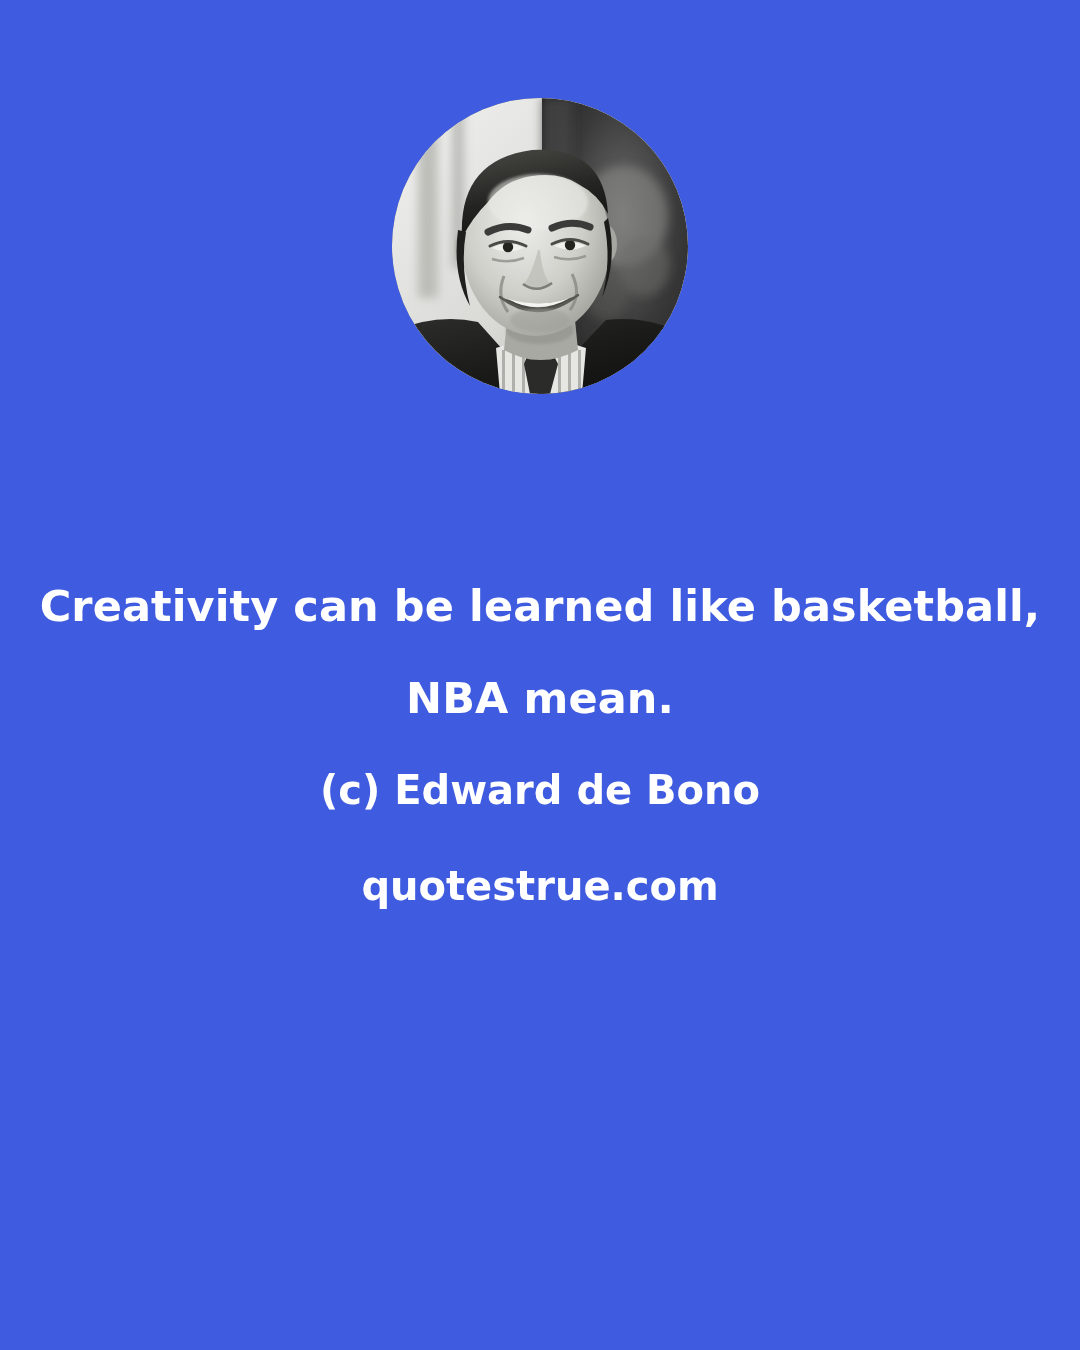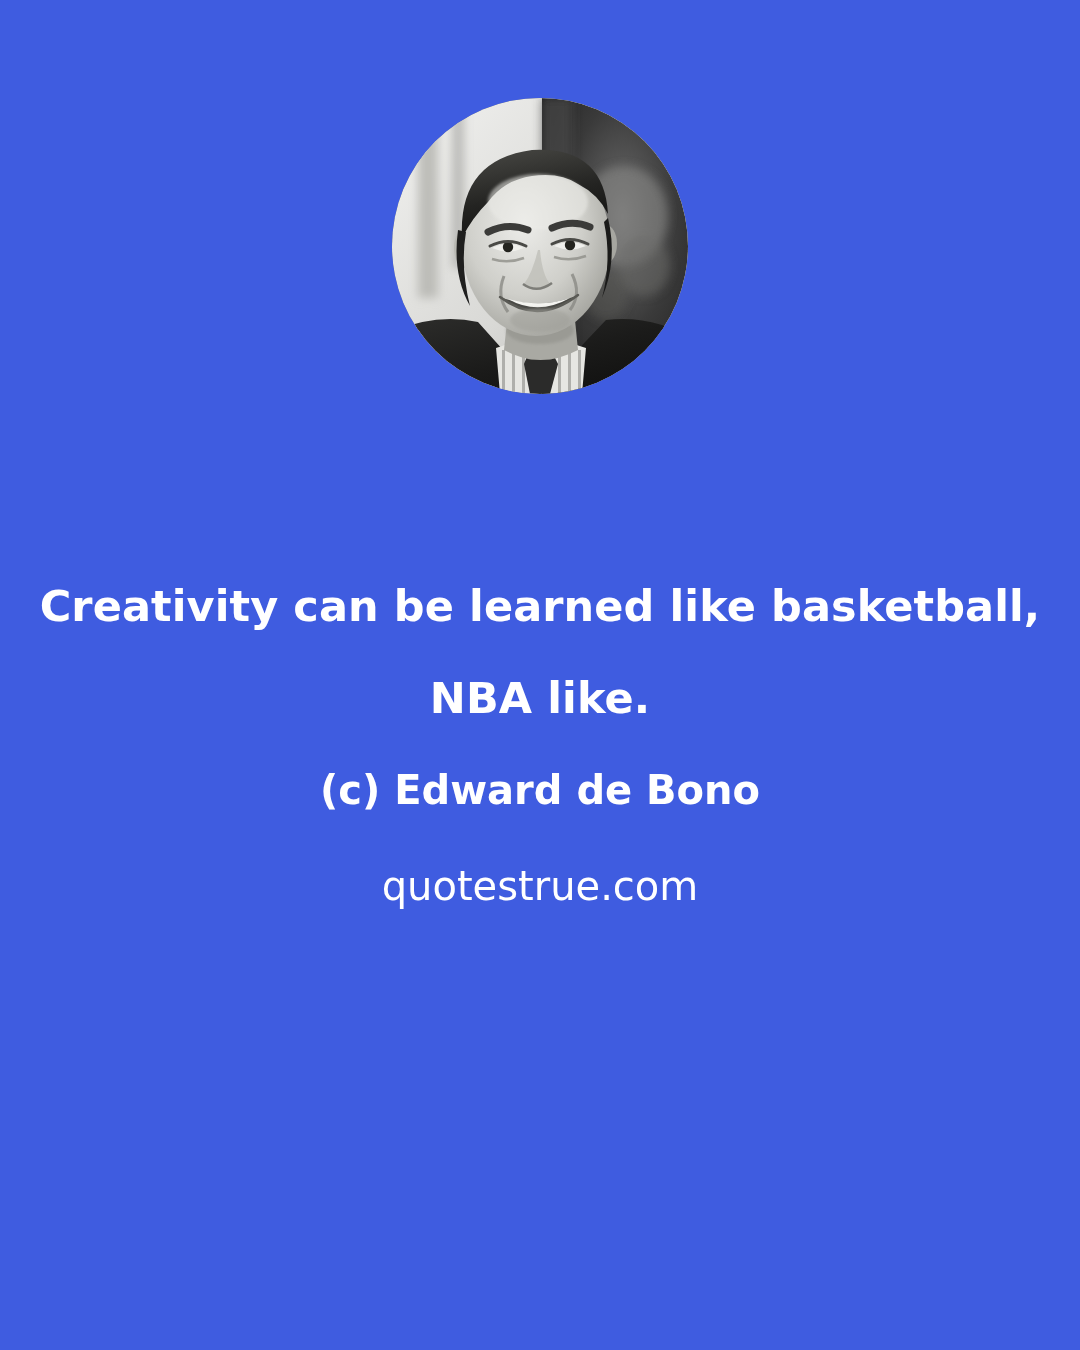--- a/index.html
+++ b/index.html
@@ -72,21 +72,21 @@
     font-size: 40px;
     font-weight: bold;
     line-height: 92px;
     white-space: nowrap;
     text-align: center;
   }
 
   #source-line {
     color: #FFFFFF;
     font-size: 40px;
-    font-weight: normal;
+    font-weight: bold;
     line-height: 100px;
     white-space: nowrap;
   }
 </style>
 </head>
 <body>
 
 <div id="quote-card">
 
   <div id="portrait-wrap">
@@ -207,18 +207,18 @@
           <path d="M 108 199 Q 146 228 186 197" stroke="#5a5a55" stroke-width="2.5" fill="none" stroke-linecap="round"></path>
 
           <ellipse cx="148" cy="222" rx="30" ry="12" fill="#9d9d97" opacity="0.5" filter="url(#tinyBlur)"></ellipse>
         </g>
       </svg>
     </div>
   </div>
 
   <div id="text-block">
     <div class="quote-line">Creativity can be learned like basketball,</div>
-    <div class="quote-line">NBA like.</div>
+    <div class="quote-line">NBA mean.</div>
     <div id="author-line">(c) Edward de Bono</div>
     <div id="source-line">quotestrue.com</div>
   </div>
 
 </div>
 
 </body></html>

